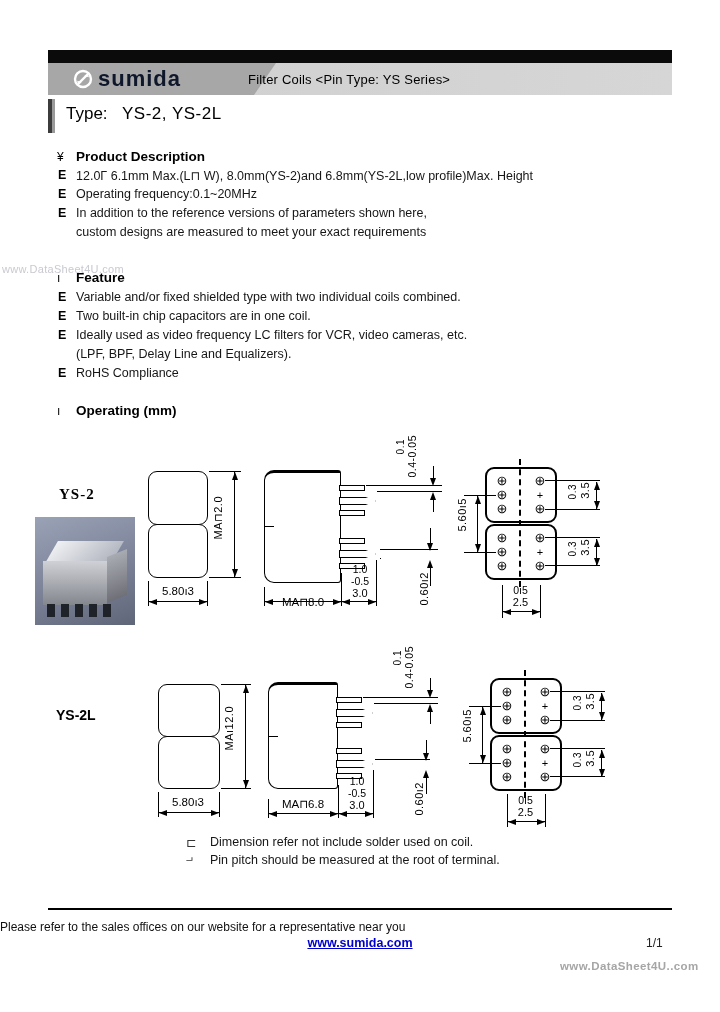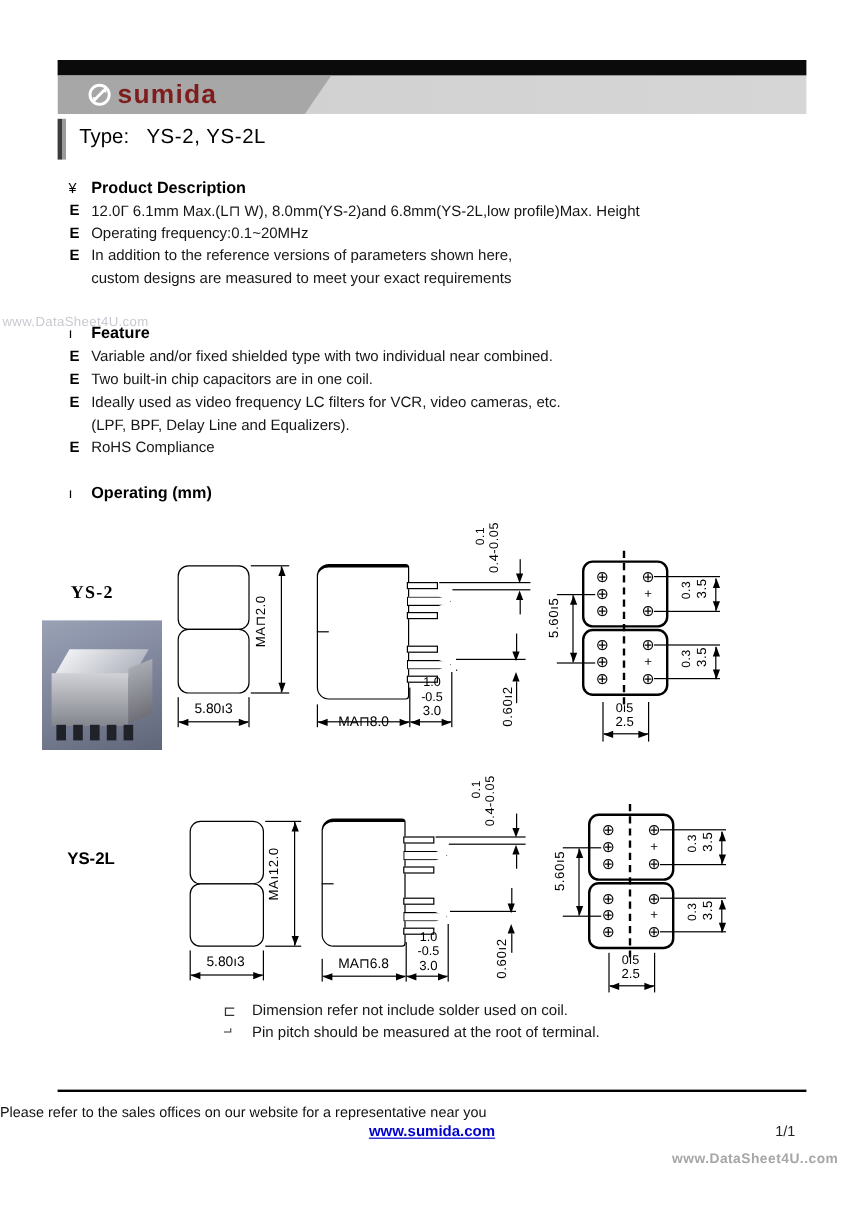--- a/index.html
+++ b/index.html
@@ -3,21 +3,21 @@
 <meta charset="utf-8">
 <style>
   *{margin:0;padding:0;box-sizing:border-box}
   html,body{width:720px;height:1012px;background:#fff}
   body{font-family:"Liberation Sans",sans-serif;color:#111;position:relative;overflow:hidden}
   
   .hdr-black{position:absolute;left:48px;top:50px;width:624px;height:13px;background:#0b0b0b}
   .hdr-gray{position:absolute;left:48px;top:63px;width:624px;height:32px;background:linear-gradient(to right,#cfcfcf,#d6d6d6)}
   .hdr-dark{position:absolute;left:0;top:0;width:228px;height:32px;background:#a7a7a7;clip-path:polygon(0 0,100% 0,calc(100% - 22px) 100%,0 100%)}
   .logo-icon{position:absolute;left:24px;top:5px}
-  .logo-text{position:absolute;left:50px;top:3px;color:#7f1d1d;font-size:22px;font-weight:bold;letter-spacing:1px}
+  .logo-text{position:absolute;left:50px;top:3px;color:#0f172a;font-size:22px;font-weight:bold;letter-spacing:1px}
   .hdr-product{position:absolute;left:200px;top:9px;font-size:13px;color:#000;letter-spacing:.2px}
   .type-bar{position:absolute;left:48px;top:99px;width:7px;height:34px;background:linear-gradient(to right,#3c3c3c 55%,#9a9a9a 55%)}
   .type-label{position:absolute;left:66px;top:104px;font-size:17px;color:#000}
   .type-value{position:absolute;left:122px;top:104px;font-size:17px;color:#000;letter-spacing:.5px}
   
   .sec{position:absolute;left:57px;display:flex;align-items:baseline}
   .sec-bullet{font-size:12px;width:19px;color:#000}
   .sec-title{font-size:13.5px;font-weight:bold;color:#000}
   .bl{position:absolute;left:58px;display:flex;font-size:12.5px;color:#161616;white-space:nowrap}
   .bl-b{width:18px;font-weight:bold;color:#000}
@@ -70,20 +70,21 @@
     <span class="logo-icon">
       <svg width="22" height="22" viewBox="0 0 22 22">
         <circle cx="11" cy="11" r="8" fill="none" stroke="#fff" stroke-width="2.4"></circle>
         <path d="M6.5 15.5 L14.5 7.5" stroke="#fff" stroke-width="2.4"></path>
         <path d="M15.8 4.6 L16.8 9.2 L12.4 8.1 Z" fill="#fff"></path>
         <path d="M6.2 17.4 L5.2 12.8 L9.6 13.9 Z" fill="#fff"></path>
       </svg>
     </span>
     <span class="logo-text">sumida</span>
   </div>
+  <span class="hdr-product">Filter Coils &lt;Pin Type: YS Series&gt;</span>
 </div>
 <div class="type-bar"></div>
 <span class="type-label">Type:</span>
 <span class="type-value">YS-2, YS-2L</span>
 
 <span class="wm-left">www.DataSheet4U.com</span>
 
 <div class="sec" style="top:149px">
   <span class="sec-bullet">¥</span>
   <span class="sec-title">Product Description</span>
@@ -104,21 +105,21 @@
     <span class="bl-b"></span>
     <span>custom designs are measured to meet your exact requirements</span>
   </div>
 
 <div class="sec" style="top:270px">
   <span class="sec-bullet">ı</span>
   <span class="sec-title">Feature</span>
 </div>
 <div class="bl" style="top:290px">
     <span class="bl-b">E</span>
-    <span>Variable and/or fixed shielded type with two individual near combined.</span>
+    <span>Variable and/or fixed shielded type with two individual coils combined.</span>
   </div>
 <div class="bl" style="top:309px">
     <span class="bl-b">E</span>
     <span>Two built-in chip capacitors are in one coil.</span>
   </div>
 <div class="bl" style="top:328px">
     <span class="bl-b">E</span>
     <span>Ideally used as video frequency LC filters for VCR, video cameras, etc.</span>
   </div>
 <div class="bl" style="top:347px">

